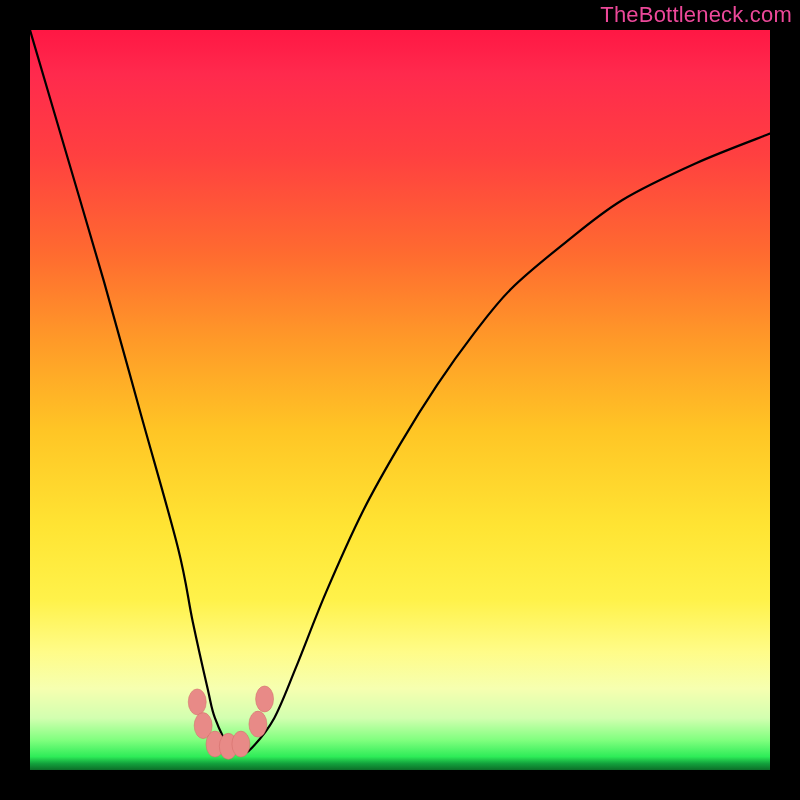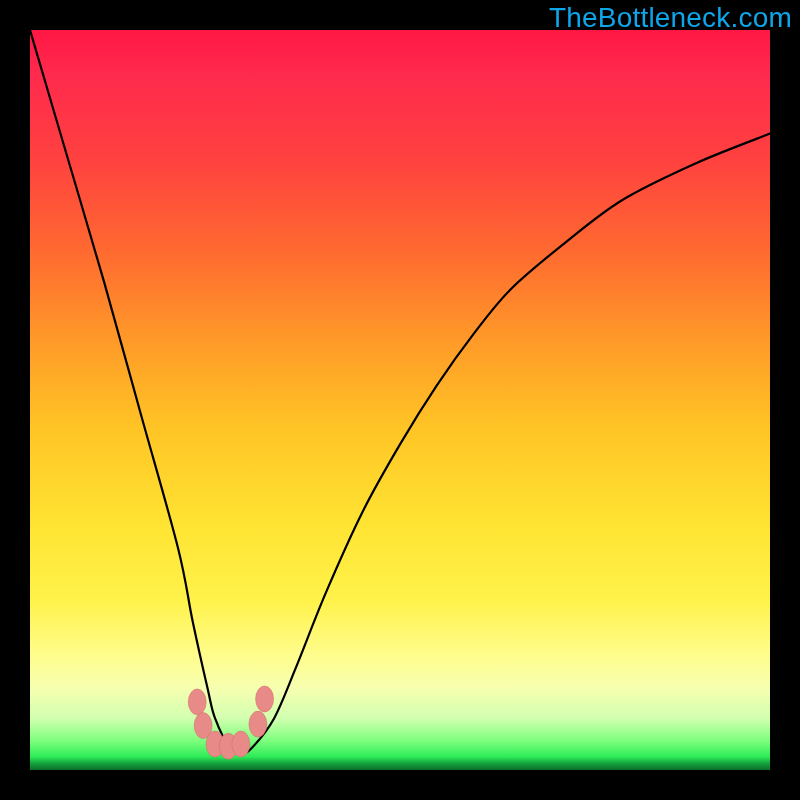--- a/index.html
+++ b/index.html
@@ -47,22 +47,22 @@
       #7fff7e 96%,
       #2eec58 98.2%,
       #13a33d 99.1%,
       #0c6e28 100%
     );
   }
   .watermark {
     position: absolute;
     top: 2px;
     right: 8px;
-    color: #0ea5e9;
-    font-size: 28px;
+    color: #ec4899;
+    font-size: 22px;
     font-weight: 500;
     letter-spacing: 0.2px;
     user-select: none;
   }
   svg.curve {
     position: absolute;
     left: 0; top: 0;
     width: 740px;
     height: 740px;
   }

